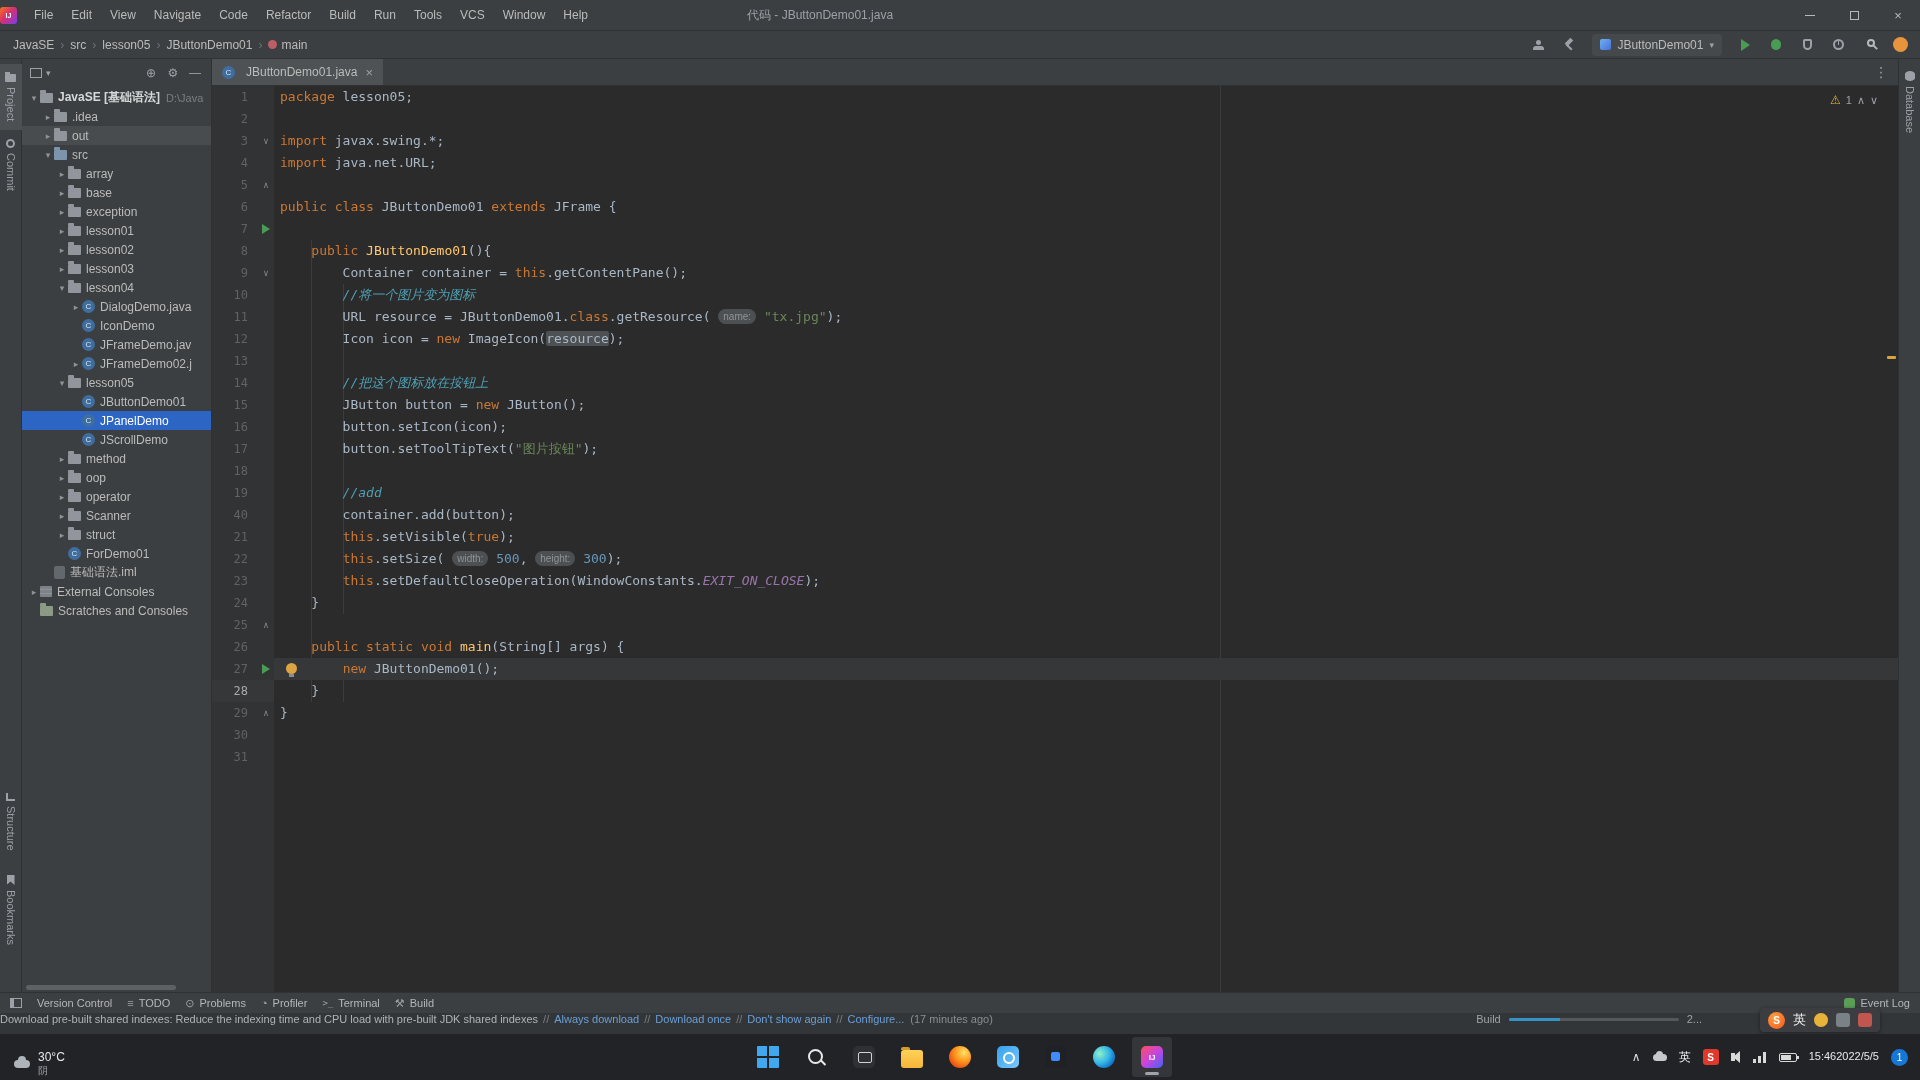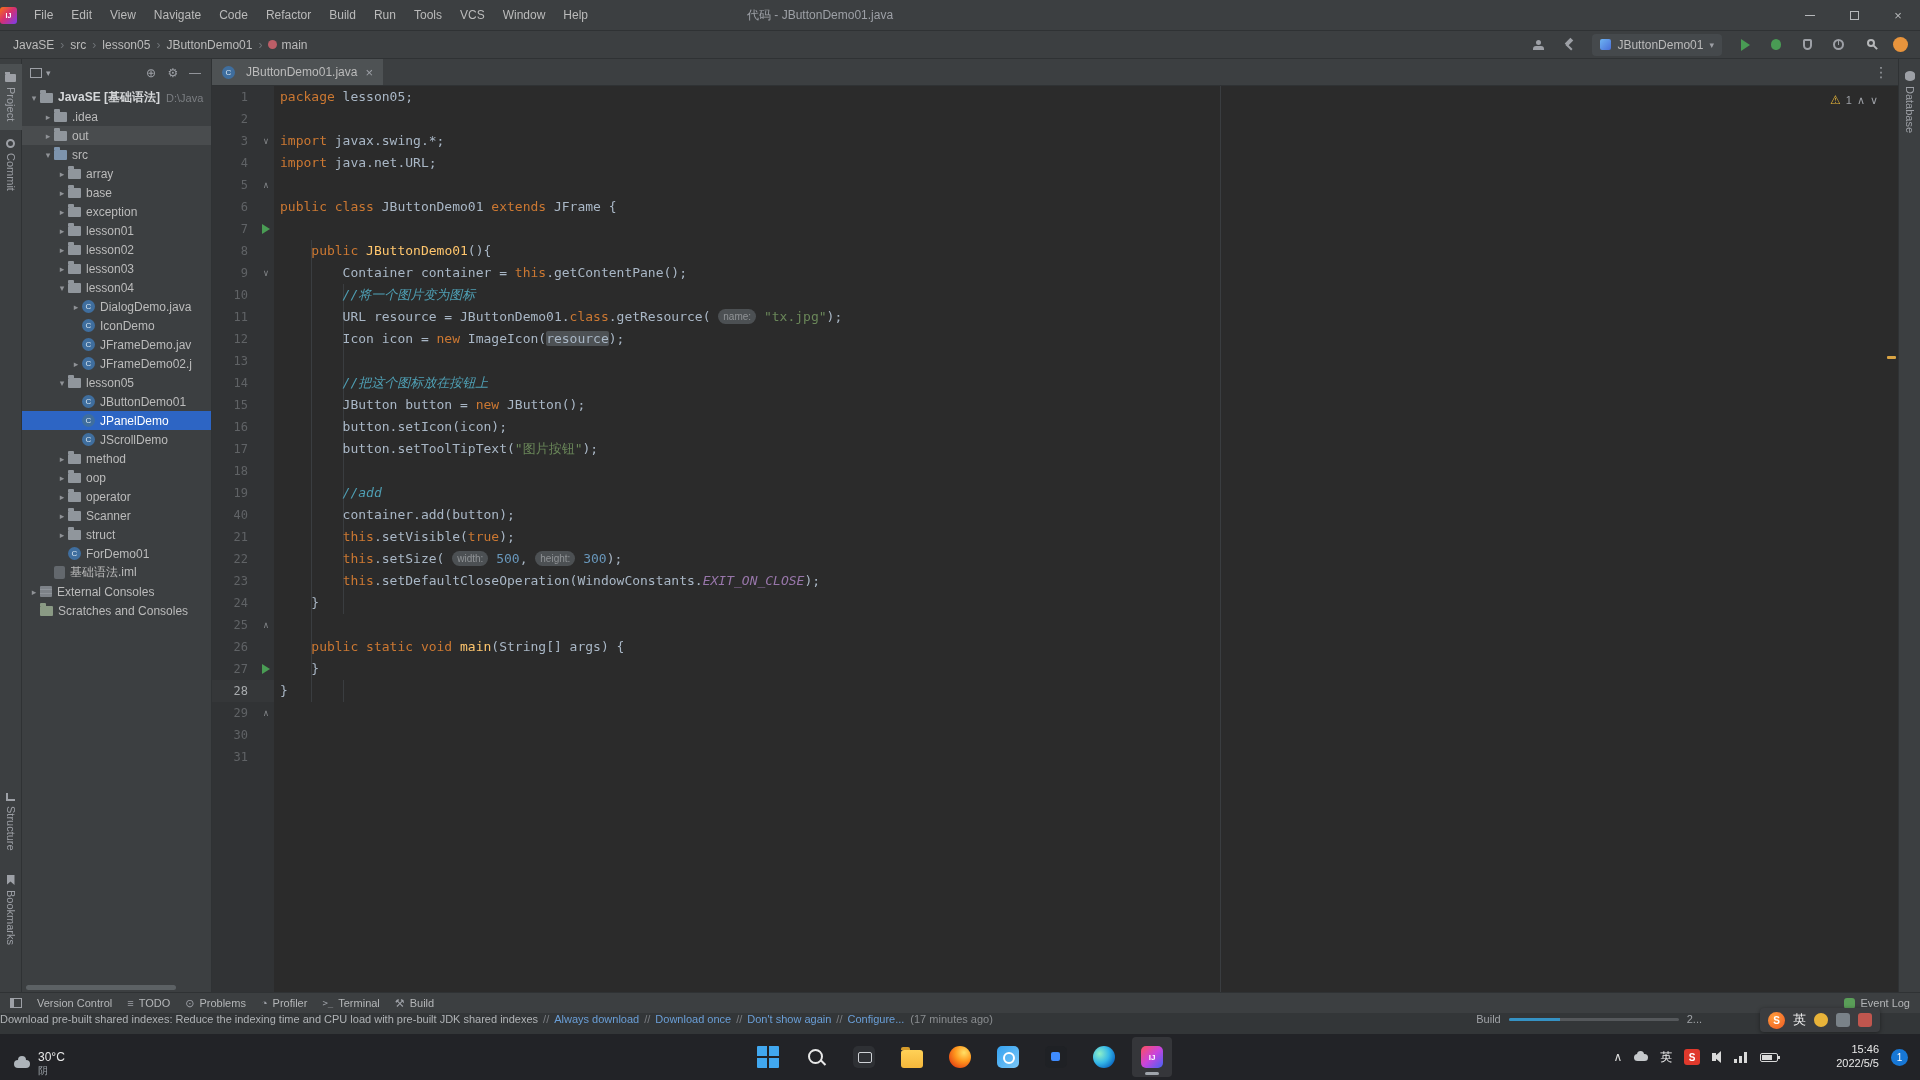--- a/index.html
+++ b/index.html
@@ -184,21 +184,21 @@
   .tr-cloud{width:14px;height:7px;background:#c6c9cc;border-radius:4px;position:relative;}
   .tr-cloud::before{content:'';position:absolute;width:7px;height:7px;border-radius:50%;background:#c6c9cc;top:-3px;left:3px;}
   .tr-ime{color:#ececec;font-size:12px;}
   .tr-sogou{width:16px;height:16px;border-radius:3px;background:#e0392c;color:#fff;font-size:10px;font-weight:bold;display:flex;align-items:center;justify-content:center;}
   .tr-volume{width:4px;height:8px;background:#d9d9d9;position:relative;margin-right:6px;}
   .tr-volume::after{content:'';position:absolute;left:2px;top:-2px;width:0;height:0;border-top:6px solid transparent;border-bottom:6px solid transparent;border-right:7px solid #d9d9d9;}
   .tr-network{width:14px;height:11px;background-image:linear-gradient(#d9d9d9,#d9d9d9),linear-gradient(#d9d9d9,#d9d9d9),linear-gradient(#d9d9d9,#d9d9d9);background-size:3px 4px,3px 7px,3px 11px;background-position:0 100%,5px 100%,10px 100%;background-repeat:no-repeat;}
   .tr-battery{width:18px;height:9px;border:1px solid #d9d9d9;border-radius:2px;position:relative;}
   .tr-battery::before{content:'';position:absolute;left:1px;top:1px;bottom:1px;width:10px;background:#d9d9d9;}
   .tr-battery::after{content:'';position:absolute;right:-3px;top:2px;width:2px;height:3px;background:#d9d9d9;}
-  .tb-clock{display:flex;flex-direction:column;align-items:flex-end;line-height:1.25;color:#e8e8e8;font-size:11px;margin-left:46px;}
+  .tb-clock{display:flex;flex-direction:row;align-items:flex-end;line-height:1.25;color:#e8e8e8;font-size:11px;}
   .tb-badge{width:17px;height:17px;border-radius:50%;background:#1777d6;color:#fff;font-size:10px;display:flex;align-items:center;justify-content:center;}
 </style>
 </head>
 <body>
 
 <div class="ide">
 
   <div class="titlebar">
     <div class="app-logo">IJ</div>
     <div class="menus" id="menus">
@@ -642,20 +642,21 @@
             <div class="crow"><span class="seg seg-p">        button.setToolTipText(</span><span class="seg seg-s">"图片按钮"</span><span class="seg seg-p">);</span></div>
             <div class="crow"></div>
             <div class="crow"><span class="seg seg-c">        //add</span></div>
             <div class="crow"><span class="seg seg-p">        container.add(button);</span></div>
             <div class="crow"><span class="seg seg-p">        </span><span class="seg seg-k">this</span><span class="seg seg-p">.setVisible(</span><span class="seg seg-k">true</span><span class="seg seg-p">);</span></div>
             <div class="crow"><span class="seg seg-p">        </span><span class="seg seg-k">this</span><span class="seg seg-p">.setSize( </span><span class="seg seg-h">width:</span><span class="seg seg-p"> </span><span class="seg seg-n">500</span><span class="seg seg-p">, </span><span class="seg seg-h">height:</span><span class="seg seg-p"> </span><span class="seg seg-n">300</span><span class="seg seg-p">);</span></div>
             <div class="crow"><span class="seg seg-p">        </span><span class="seg seg-k">this</span><span class="seg seg-p">.setDefaultCloseOperation(WindowConstants.</span><span class="seg seg-f">EXIT_ON_CLOSE</span><span class="seg seg-p">);</span></div>
             <div class="crow"><span class="seg seg-p">    }</span></div>
             <div class="crow"></div>
             <div class="crow"><span class="seg seg-p">    </span><span class="seg seg-k">public static void</span><span class="seg seg-p"> </span><span class="seg seg-m">main</span><span class="seg seg-p">(String[] args) {</span></div>
+            <div class="crow cur"><div class="bulb"></div><span class="seg seg-p">        </span><span class="seg seg-k">new</span><span class="seg seg-p"> JButtonDemo01();</span></div>
             <div class="crow"><span class="seg seg-p">    }</span></div>
             <div class="crow"><span class="seg seg-p">}</span></div>
             <div class="crow"></div>
           </div>
         <div class="estripe">
           <div class="warn-mark"></div>
         </div>
         <div class="inspections">
           <span class="insp-warn">⚠</span>
           <span>1</span>

